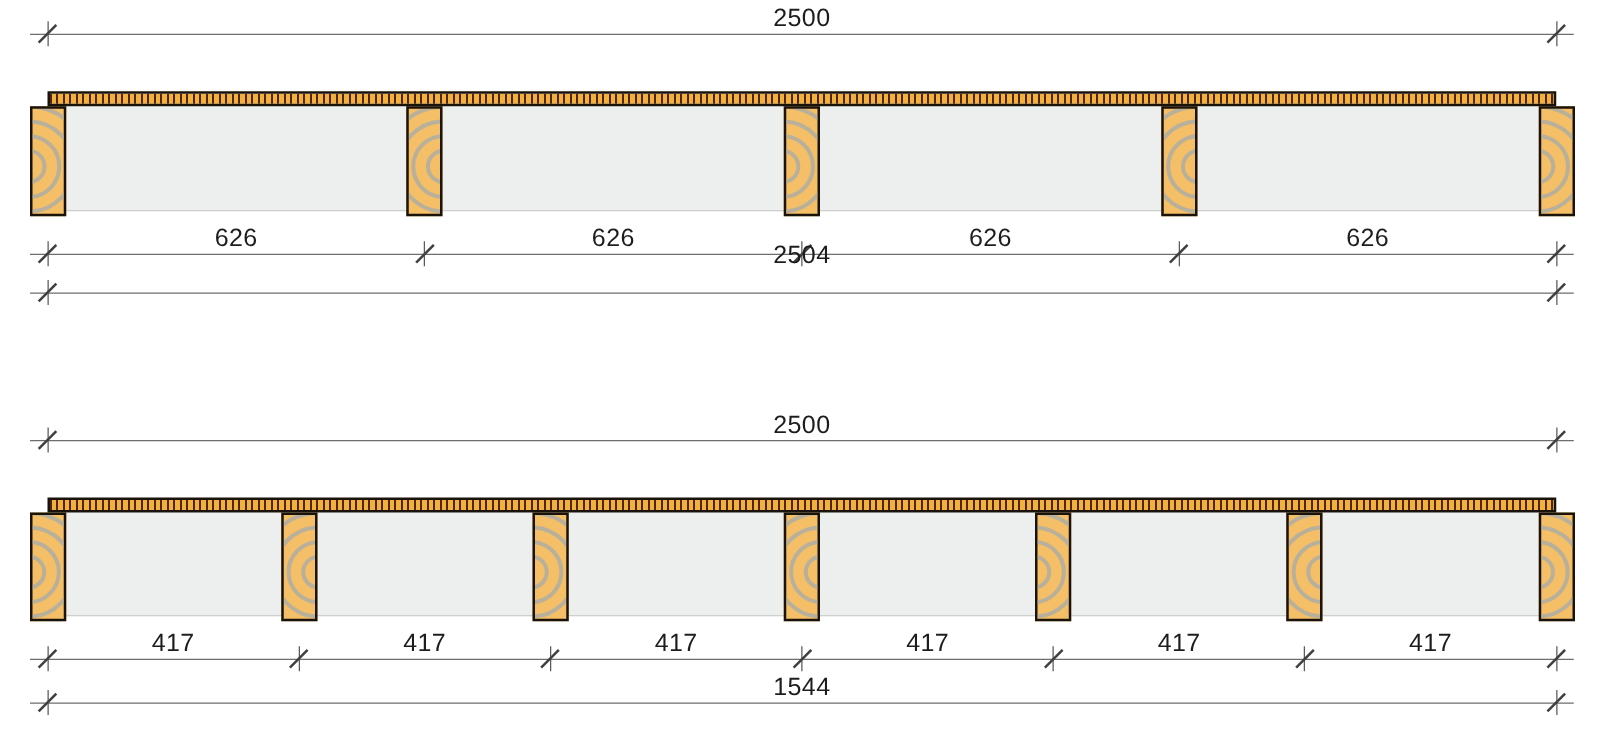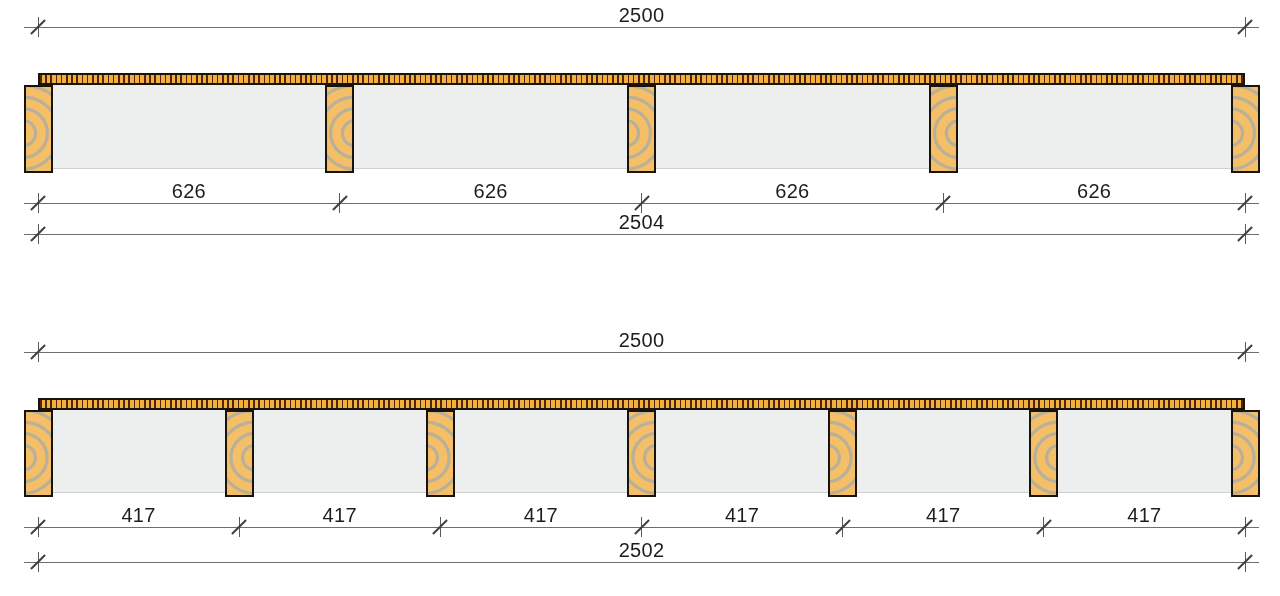--- a/index.html
+++ b/index.html
@@ -88,21 +88,21 @@
       <div class="tick-slash" style="left: 1244px; top: 193px;"></div>
       <div class="dim-label" style="left: 188.875px; top: 181px;">626</div>
       <div class="dim-label" style="left: 490.625px; top: 181px;">626</div>
       <div class="dim-label" style="left: 792.375px; top: 181px;">626</div>
       <div class="dim-label" style="left: 1094.12px; top: 181px;">626</div>
       <div class="dim-line" style="left: 24px; top: 233.5px; width: 1235px;"></div>
       <div class="tick-v" style="left: 37.5px; top: 224px;"></div>
       <div class="tick-slash" style="left: 37px; top: 224px;"></div>
       <div class="tick-v" style="left: 1244.5px; top: 224px;"></div>
       <div class="tick-slash" style="left: 1244px; top: 224px;"></div>
-      <div class="dim-label" style="left: 641.5px; top: 212px;">2504</div>
+      <div class="dim-label" style="left: 641.5px; top: 194px;">2504</div>
     </section>
   <section class="diagram">
       <div class="dim-line" style="left: 24px; top: 351.5px; width: 1235px;"></div>
       <div class="tick-v" style="left: 37.5px; top: 342px;"></div>
       <div class="tick-slash" style="left: 37px; top: 342px;"></div>
       <div class="tick-v" style="left: 1244.5px; top: 342px;"></div>
       <div class="tick-slash" style="left: 1244px; top: 342px;"></div>
       <div class="dim-label" style="left: 641.5px; top: 330px;">2500</div>
       <div class="field" style="left: 23.5px; top: 410px; width: 1236px; height: 83px; background: rgb(237, 239, 238);"></div>
       <div class="joist" style="left: 23.5px; top: 410px; width: 29px; height: 87px; background: rgb(244, 191, 103);">
@@ -181,15 +181,15 @@
       <div class="dim-label" style="left: 339.75px; top: 505px;">417</div>
       <div class="dim-label" style="left: 540.917px; top: 505px;">417</div>
       <div class="dim-label" style="left: 742.083px; top: 505px;">417</div>
       <div class="dim-label" style="left: 943.25px; top: 505px;">417</div>
       <div class="dim-label" style="left: 1144.42px; top: 505px;">417</div>
       <div class="dim-line" style="left: 24px; top: 561.5px; width: 1235px;"></div>
       <div class="tick-v" style="left: 37.5px; top: 552px;"></div>
       <div class="tick-slash" style="left: 37px; top: 552px;"></div>
       <div class="tick-v" style="left: 1244.5px; top: 552px;"></div>
       <div class="tick-slash" style="left: 1244px; top: 552px;"></div>
-      <div class="dim-label" style="left: 641.5px; top: 540px;">2502</div>
+      <div class="dim-label" style="left: 641.5px; top: 540px;">1544</div>
     </section>
 </div>
 
 </body></html>

